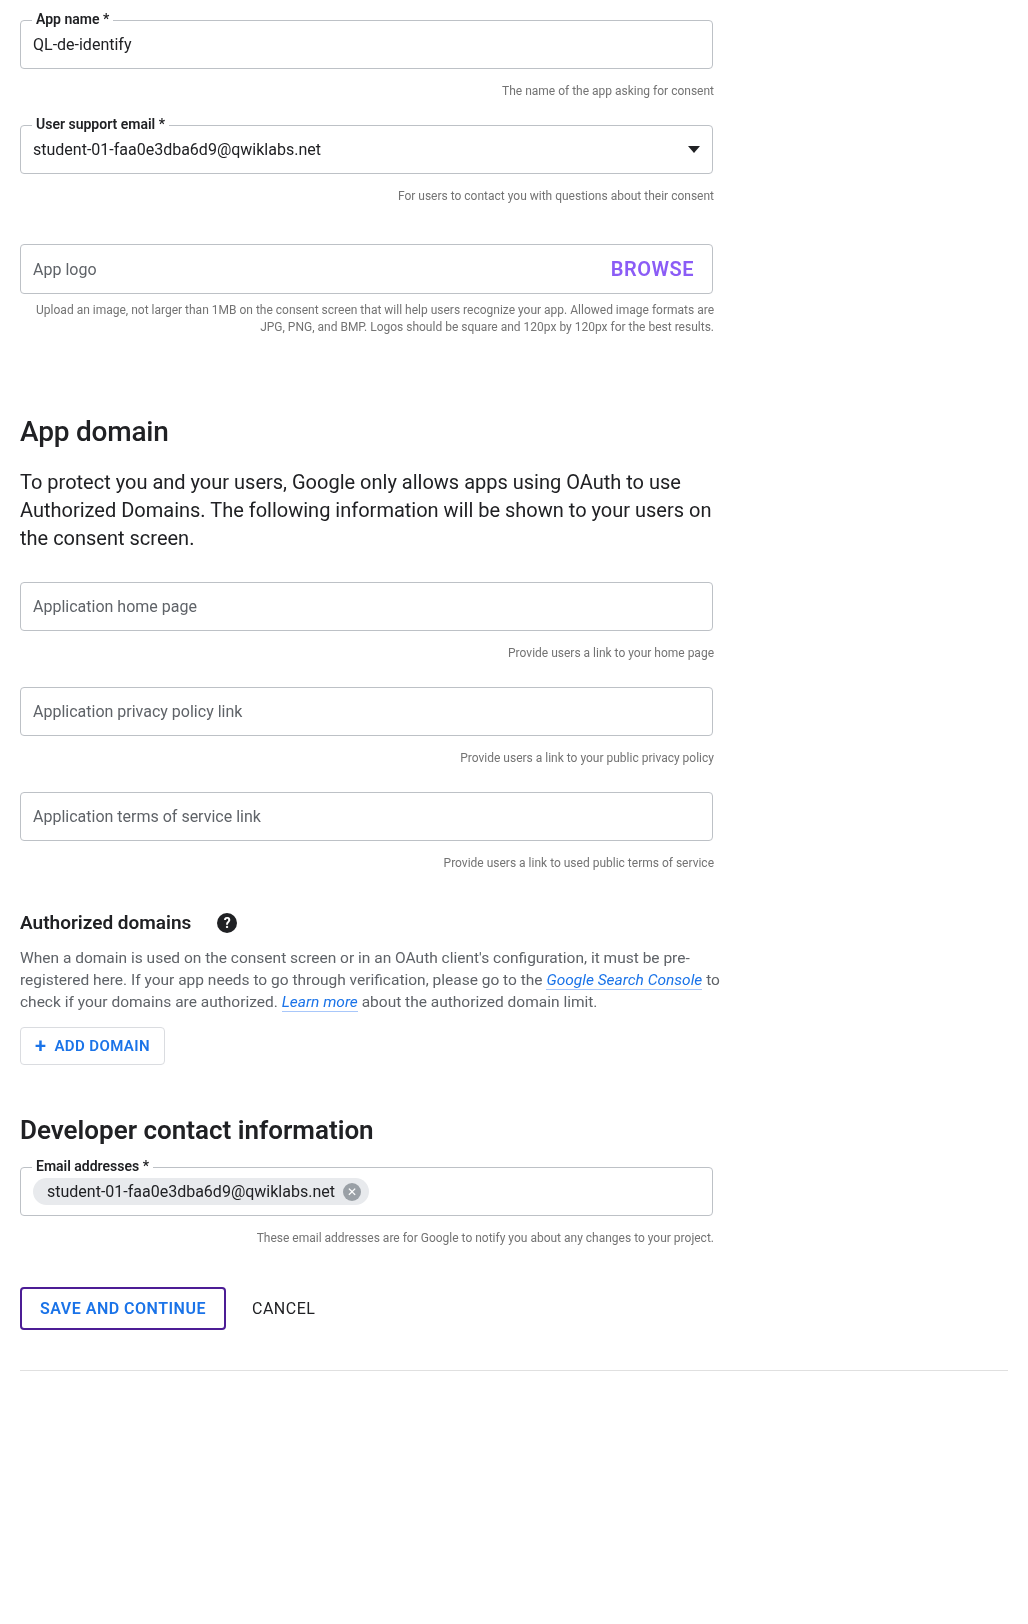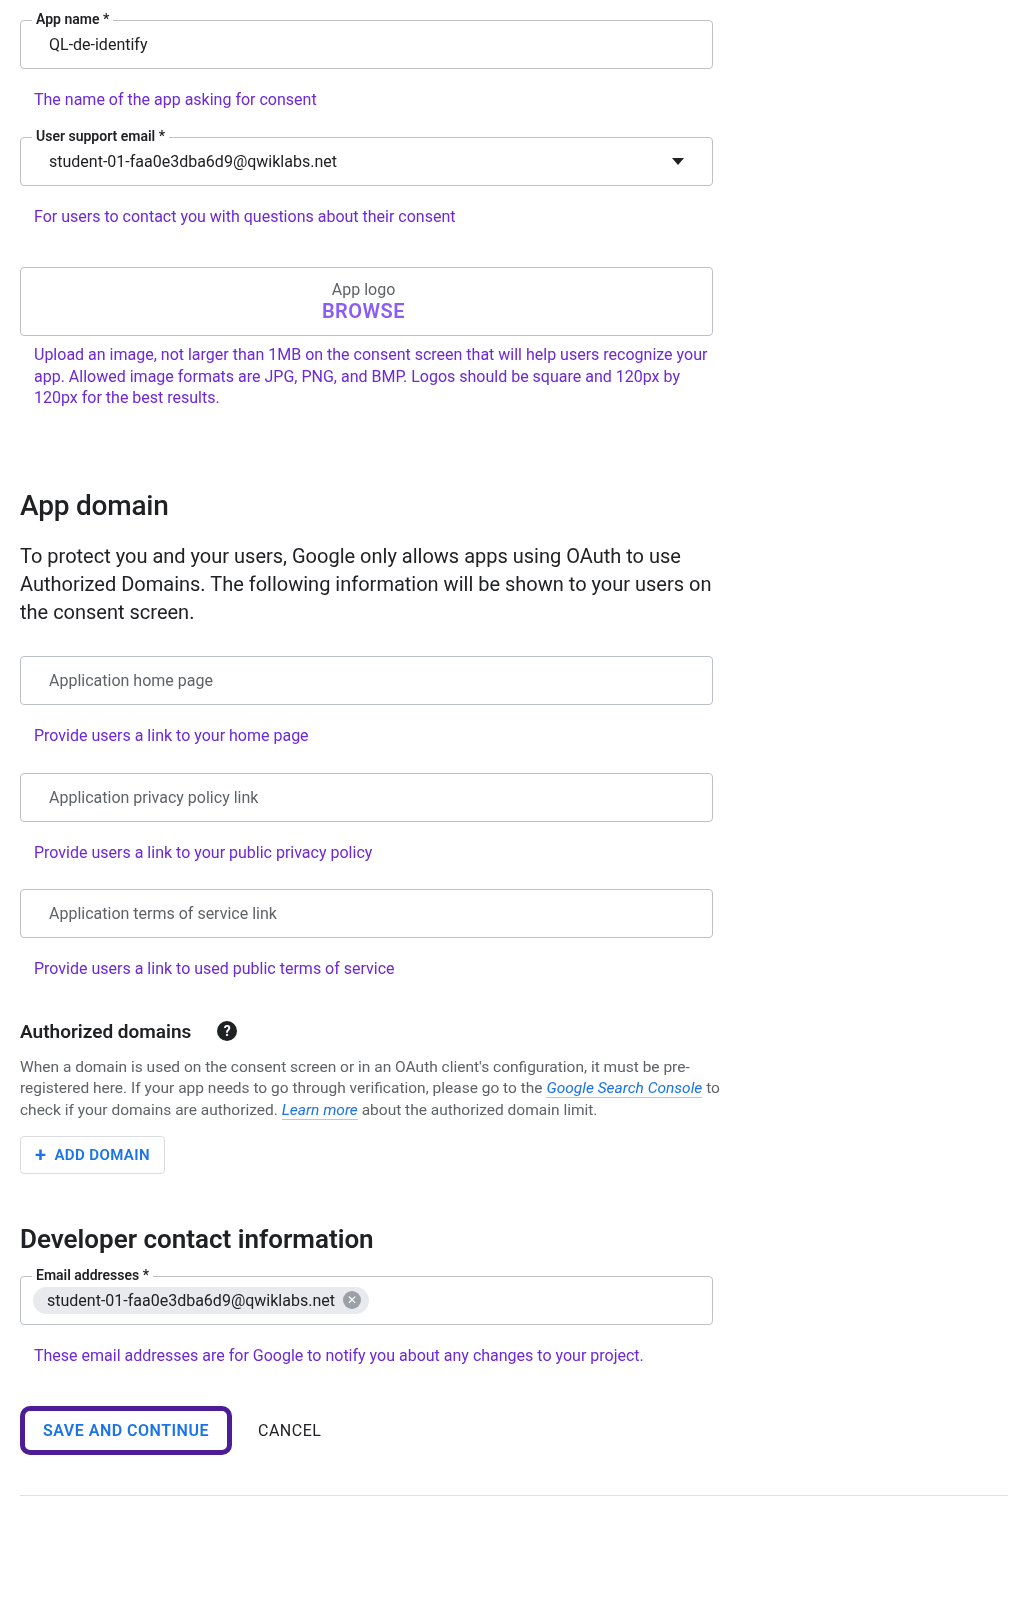--- a/index.html
+++ b/index.html
@@ -6,66 +6,66 @@
   body {
     margin: 0;
     padding: 20px;
     font-family: Roboto, Arial, sans-serif;
     color: #202124;
     background: #fff;
     width: 1028px;
   }
   .form-field {
     position: relative;
-    margin-bottom: 20px;
+    margin-bottom: 14px;
   }
   .form-field .floating-label {
     position: absolute;
     top: -9px;
     left: 12px;
     background: #fff;
     padding: 0 4px;
     font-size: 14px;
     font-weight: 600;
     color: #202124;
   }
   .form-field .outlined {
     width: 693px;
     border: 1px solid #bdc1c6;
     border-radius: 4px;
-    padding: 14px 28px;
+    padding: 14px 12px;
     font-size: 16px;
     color: #202124;
     background: #fff;
     display: flex;
     align-items: center;
     justify-content: space-between;
   }
   .form-field .outlined.input-like {
     min-height: 48px;
   }
   .form-field .outlined .placeholder { color: #5f6368; }
   .form-field .outlined .value { color: #202124; }
   .helper {
-    color: #6d28d9;
-    font-size: 16px;
+    color: #737373;
+    font-size: 12px;
     margin: 8px 0 0 14px;
     width: 680px;
     line-height: 1.35;
+    text-align: right;
   }
   .section-gap { margin-top: 26px; }
   .applogo-row {
     width: 693px;
     border: 1px solid #bdc1c6;
     border-radius: 4px;
     display: flex;
     align-items: center;
     justify-content: space-between;
     padding: 12px 18px 12px 12px;
-    flex-direction: column;
   }
   .applogo-row .label { color: #5f6368; font-size: 16px; }
   .browse-btn {
     color: #8b5cf6;
     font-weight: 600;
     font-size: 20px;
     letter-spacing: .5px;
     cursor: pointer;
   }
   h2.section-title {
@@ -132,22 +132,22 @@
     gap: 8px;
   }
   .chip .close {
     width: 18px; height: 18px; border-radius: 50%;
     background: #9aa0a6; color: #fff;
     display: inline-flex; align-items: center; justify-content: center;
     font-size: 12px; cursor: pointer;
   }
   .button-row { margin-top: 40px; display: flex; gap: 26px; align-items: center; }
   .primary-outline-btn {
-    border: 5px solid #4c1d95;
-    border-radius: 10px;
+    border: 2px solid #4c1d95;
+    border-radius: 4px;
     padding: 10px 18px;
     color: #1a73e8;
     font-weight: 600;
     font-size: 16px;
     letter-spacing: .5px;
     background: #fff;
     cursor: pointer;
   }
   .text-btn {
     color: #202124;

